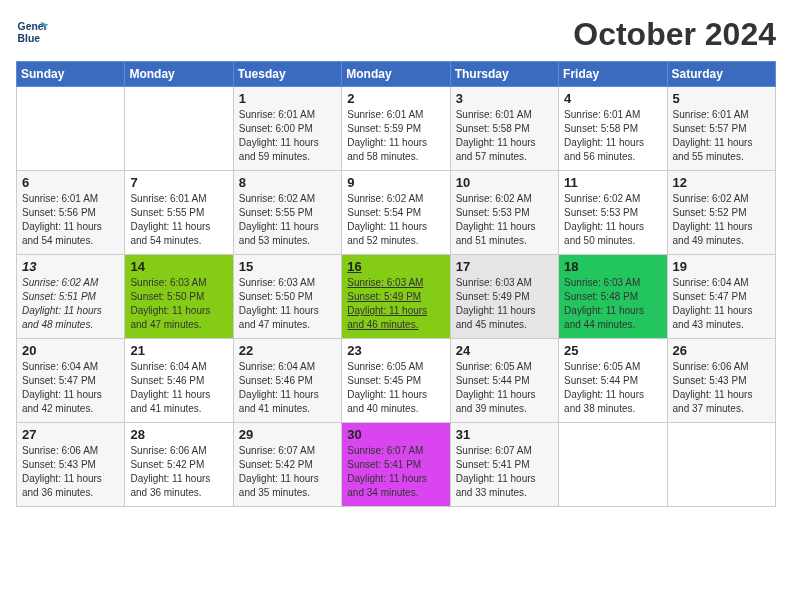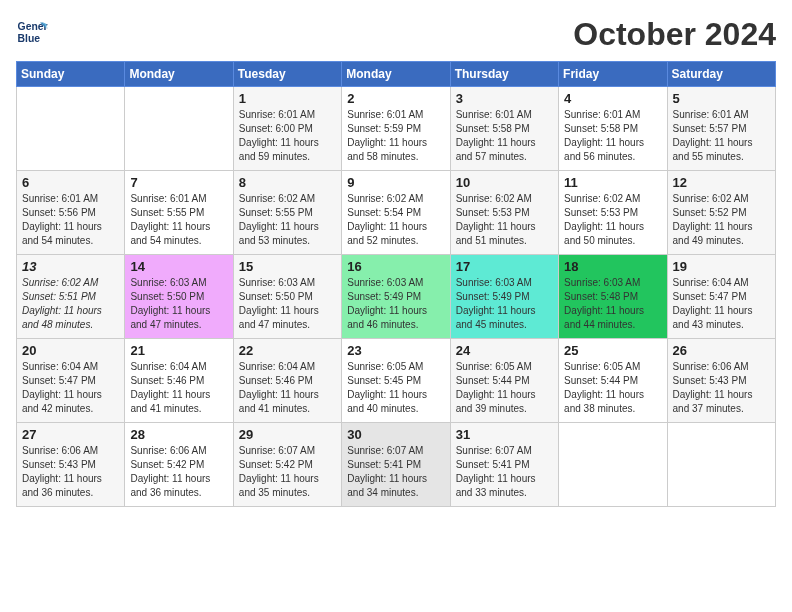--- a/index.html
+++ b/index.html
@@ -209,42 +209,42 @@
         </td>
       </tr>
       <tr>
         <td style="background: rgb(246, 246, 246); font-style: italic;">
           <span class="day-num">13</span>
           <div class="day-info" style="white-space: pre-line;">Sunrise: 6:02 AM
 Sunset: 5:51 PM
 Daylight: 11 hours
 and 48 minutes.</div>
         </td>
-        <td style="background: #f0abfc;">
+        <td style="background: #84cc16;">
           <span class="day-num">14</span>
           <div class="day-info" style="white-space: pre-line;">Sunrise: 6:03 AM
 Sunset: 5:50 PM
 Daylight: 11 hours
 and 47 minutes.</div>
         </td>
         <td style="background: rgb(246, 246, 246);">
           <span class="day-num">15</span>
           <div class="day-info" style="white-space: pre-line;">Sunrise: 6:03 AM
 Sunset: 5:50 PM
 Daylight: 11 hours
 and 47 minutes.</div>
         </td>
-        <td style="background: #86efac;">
+        <td style="background: #84cc16; text-decoration: underline;">
           <span class="day-num">16</span>
           <div class="day-info" style="white-space: pre-line;">Sunrise: 6:03 AM
 Sunset: 5:49 PM
 Daylight: 11 hours
 and 46 minutes.</div>
         </td>
-        <td style="background: #5eead4; margin-left: 32px;">
+        <td style="background: #e5e5e5; margin-left: 32px;">
           <span class="day-num">17</span>
           <div class="day-info" style="white-space: pre-line;">Sunrise: 6:03 AM
 Sunset: 5:49 PM
 Daylight: 11 hours
 and 45 minutes.</div>
         </td>
         <td style="background: #22c55e;">
           <span class="day-num">18</span>
           <div class="day-info" style="white-space: pre-line;">Sunrise: 6:03 AM
 Sunset: 5:48 PM
@@ -325,21 +325,21 @@
 Daylight: 11 hours
 and 36 minutes.</div>
         </td>
         <td style="background: rgb(246, 246, 246); margin-top: 12px;">
           <span class="day-num">29</span>
           <div class="day-info" style="white-space: pre-line;">Sunrise: 6:07 AM
 Sunset: 5:42 PM
 Daylight: 11 hours
 and 35 minutes.</div>
         </td>
-        <td style="background: #e5e5e5;">
+        <td style="background: #d946ef;">
           <span class="day-num">30</span>
           <div class="day-info" style="white-space: pre-line;">Sunrise: 6:07 AM
 Sunset: 5:41 PM
 Daylight: 11 hours
 and 34 minutes.</div>
         </td>
         <td style="background: rgb(246, 246, 246);">
           <span class="day-num">31</span>
           <div class="day-info" style="white-space: pre-line;">Sunrise: 6:07 AM
 Sunset: 5:41 PM

